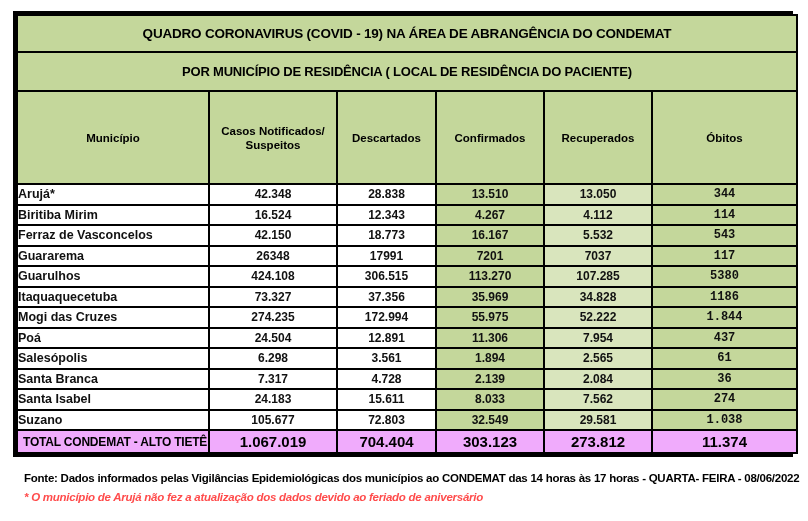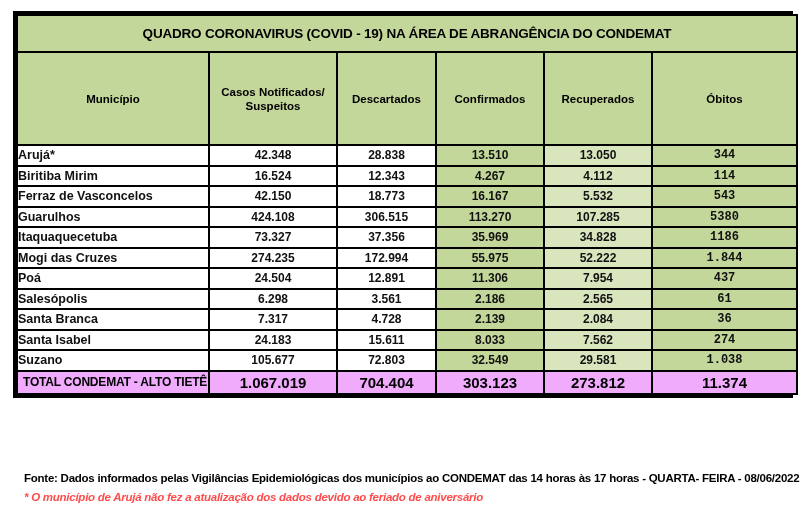--- a/index.html
+++ b/index.html
@@ -167,20 +167,23 @@
         <col style="width:99px">
         <col style="width:108px">
         <col style="width:108px">
         <col style="width:145px">
       </colgroup>
       <tbody>
         <tr>
           <td class="band" colspan="6">QUADRO CORONAVIRUS (COVID - 19) NA ÁREA DE ABRANGÊNCIA DO CONDEMAT</td>
         </tr>
         <tr>
+          <td class="band second" colspan="6">POR MUNICÍPIO DE RESIDÊNCIA ( LOCAL DE RESIDÊNCIA DO PACIENTE)</td>
+        </tr>
+        <tr>
           <td class="colhead">
             <span>Município</span>
           </td>
           <td class="colhead">
             <span>Casos Notificados/</span>
             <span>Suspeitos</span>
           </td>
           <td class="colhead">
             <span>Descartados</span>
           </td>
@@ -213,20 +216,28 @@
         </tr>
         <tr class="datarow">
           <td class="city">Ferraz de Vasconcelos</td>
           <td class="num">42.150</td>
           <td class="num">18.773</td>
           <td class="confirm">16.167</td>
           <td class="recover">5.532</td>
           <td class="deaths">543</td>
         </tr>
         <tr class="datarow">
+          <td class="city">Guararema</td>
+          <td class="num">26348</td>
+          <td class="num">17991</td>
+          <td class="confirm">7201</td>
+          <td class="recover">7037</td>
+          <td class="deaths">117</td>
+        </tr>
+        <tr class="datarow">
           <td class="city">Guarulhos</td>
           <td class="num">424.108</td>
           <td class="num">306.515</td>
           <td class="confirm">113.270</td>
           <td class="recover">107.285</td>
           <td class="deaths">5380</td>
         </tr>
         <tr class="datarow">
           <td class="city">Itaquaquecetuba</td>
           <td class="num">73.327</td>
@@ -248,21 +259,21 @@
           <td class="num">24.504</td>
           <td class="num">12.891</td>
           <td class="confirm">11.306</td>
           <td class="recover">7.954</td>
           <td class="deaths">437</td>
         </tr>
         <tr class="datarow">
           <td class="city">Salesópolis</td>
           <td class="num">6.298</td>
           <td class="num">3.561</td>
-          <td class="confirm">2.186</td>
+          <td class="confirm">1.894</td>
           <td class="recover">2.565</td>
           <td class="deaths">61</td>
         </tr>
         <tr class="datarow">
           <td class="city">Santa Branca</td>
           <td class="num">7.317</td>
           <td class="num">4.728</td>
           <td class="confirm">2.139</td>
           <td class="recover">2.084</td>
           <td class="deaths">36</td>

